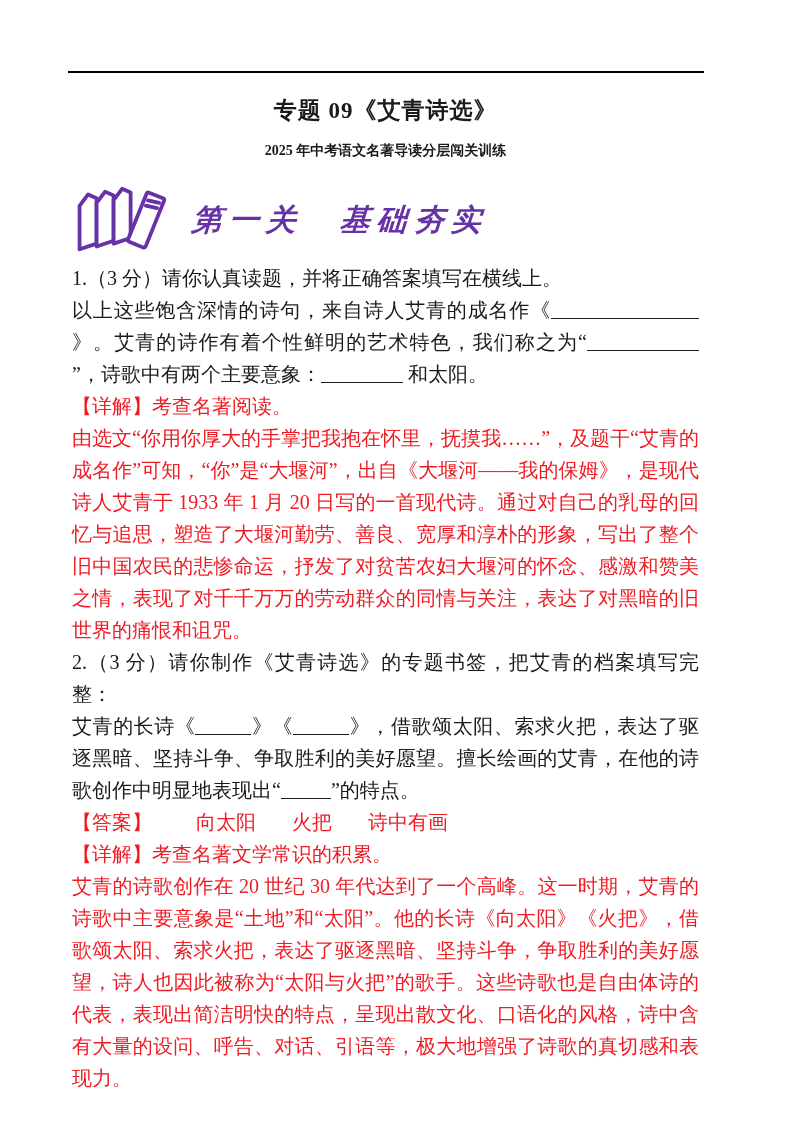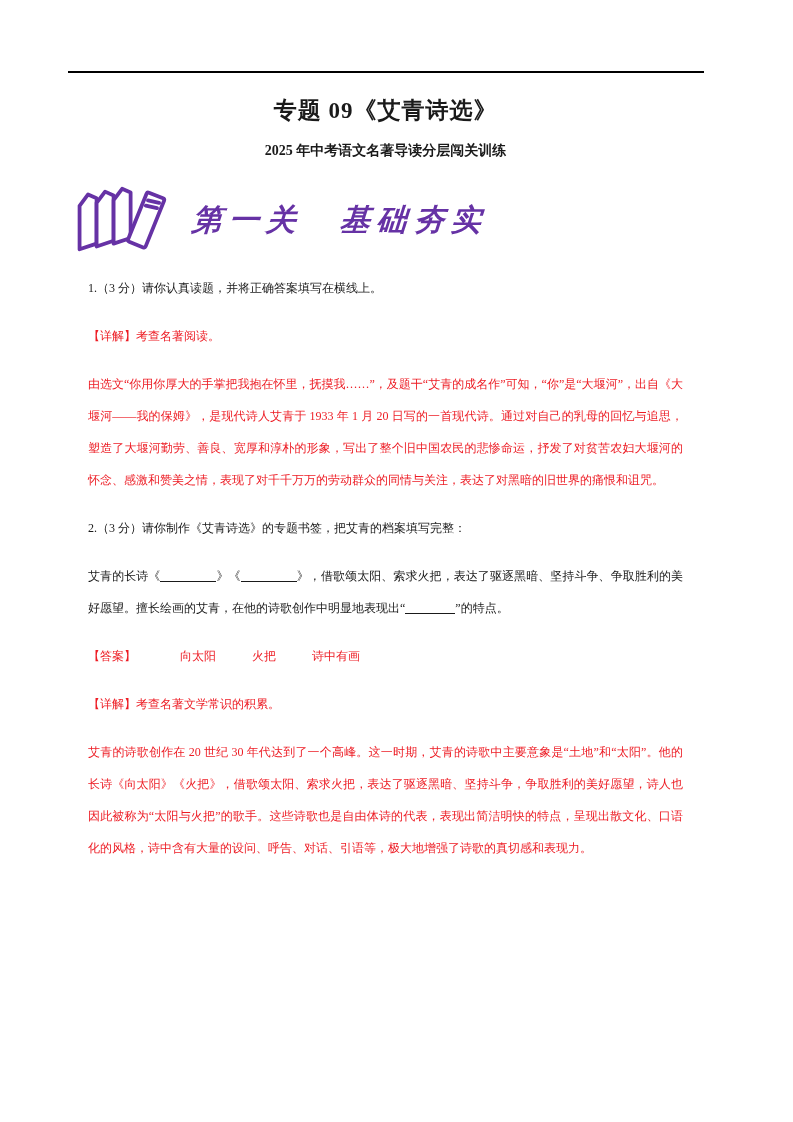--- a/index.html
+++ b/index.html
@@ -33,21 +33,21 @@
   }
   .banner-icon{display:inline-flex;align-items:flex-end;}
   .banner-text{
     font-size:30px;font-weight:bold;font-style:italic;
     color:var(--purple,#6632a5);
     letter-spacing:7px;
     transform:skewX(-4deg);
     font-family:"Liberation Serif",serif;
   }
   .body-copy p{
-    margin:16px;font-size:12px;line-height:32px;
+    margin:0;font-size:20px;line-height:32px;
     text-align:justify;
   }
   .body-copy{margin-top:6px;}
   .poem{
     font-style:italic;
     text-indent:2em;
   }
   .red{color:var(--red,#ed1c24);}
   .blank{
     display:inline-block;
@@ -80,20 +80,21 @@
             <line x1="72" y1="23" x2="84" y2="21"></line>
           </g>
         </g>
       </svg>
     </span>
     <span class="banner-text">第一关　基础夯实</span>
   </div>
 
   <div class="body-copy">
     <p>1.（3 分）请你认真读题，并将正确答案填写在横线上。</p>
+    <p>以上这些饱含深情的诗句，来自诗人艾青的成名作《<span class="blank" style="width: 148px;"></span>》。艾青的诗作有着个性鲜明的艺术特色，我们称之为“<span class="blank" style="width: 112px;"></span>”，诗歌中有两个主要意象：<span class="blank" style="width: 82px;"></span> 和太阳。</p>
     <p class="red">【详解】考查名著阅读。</p>
     <p class="red">由选文“你用你厚大的手掌把我抱在怀里，抚摸我……”，及题干“艾青的成名作”可知，“你”是“大堰河”，出自《大堰河——我的保姆》，是现代诗人艾青于 1933 年 1 月 20 日写的一首现代诗。通过对自己的乳母的回忆与追思，塑造了大堰河勤劳、善良、宽厚和淳朴的形象，写出了整个旧中国农民的悲惨命运，抒发了对贫苦农妇大堰河的怀念、感激和赞美之情，表现了对千千万万的劳动群众的同情与关注，表达了对黑暗的旧世界的痛恨和诅咒。</p>
 
     <p>2.（3 分）请你制作《艾青诗选》的专题书签，把艾青的档案填写完整：</p>
     <p>艾青的长诗《<span class="blank" style="width: 56px;"></span>》《<span class="blank" style="width: 56px;"></span>》，借歌颂太阳、索求火把，表达了驱逐黑暗、坚持斗争、争取胜利的美好愿望。擅长绘画的艾青，在他的诗歌创作中明显地表现出“<span class="blank" style="width: 50px;"></span>”的特点。</p>
     <p class="red">【答案】<span class="gap" style="width: 44px;"></span>向太阳<span class="gap" style="width: 36px;"></span>火把<span class="gap" style="width: 36px;"></span>诗中有画</p>
     <p class="red">【详解】考查名著文学常识的积累。</p>
     <p class="red">艾青的诗歌创作在 20 世纪 30 年代达到了一个高峰。这一时期，艾青的诗歌中主要意象是“土地”和“太阳”。他的长诗《向太阳》《火把》，借歌颂太阳、索求火把，表达了驱逐黑暗、坚持斗争，争取胜利的美好愿望，诗人也因此被称为“太阳与火把”的歌手。这些诗歌也是自由体诗的代表，表现出简洁明快的特点，呈现出散文化、口语化的风格，诗中含有大量的设问、呼告、对话、引语等，极大地增强了诗歌的真切感和表现力。</p>
   </div>
 

